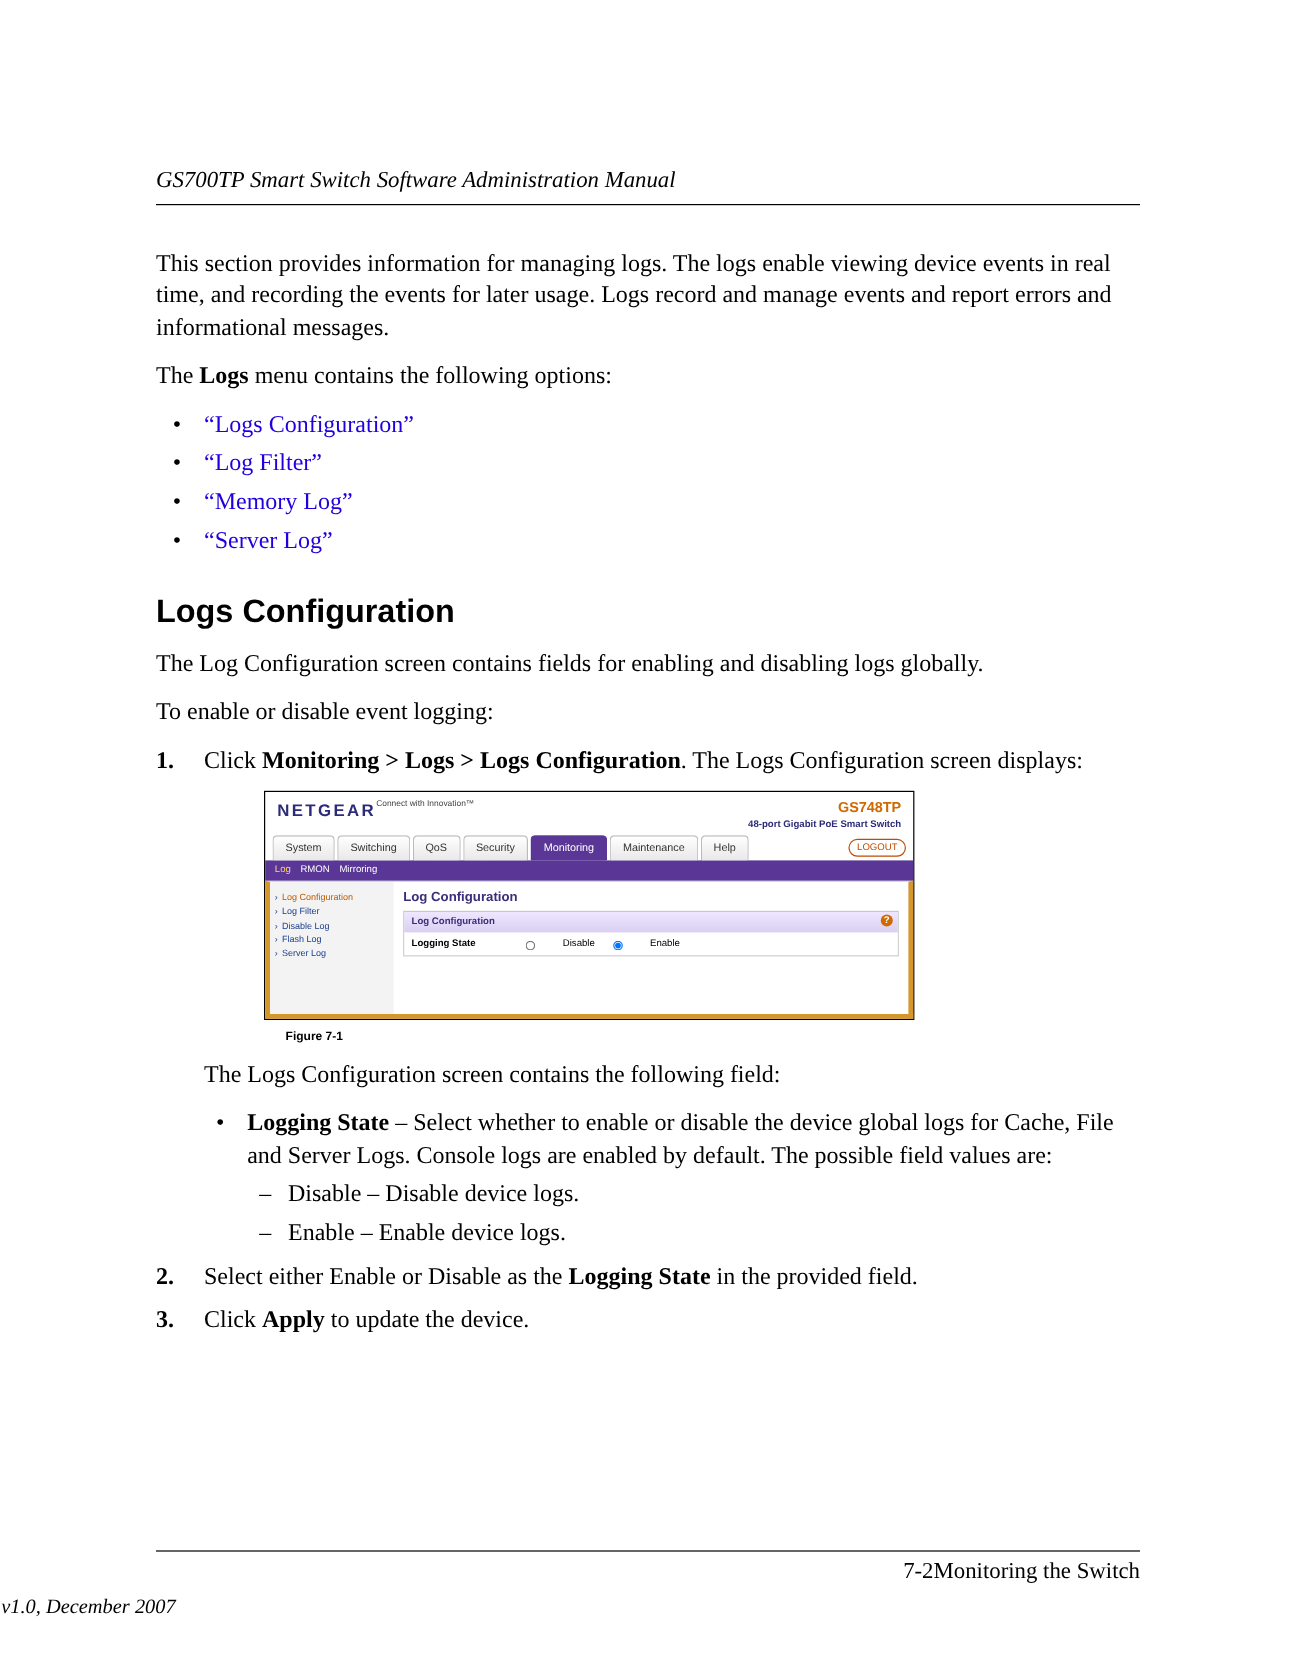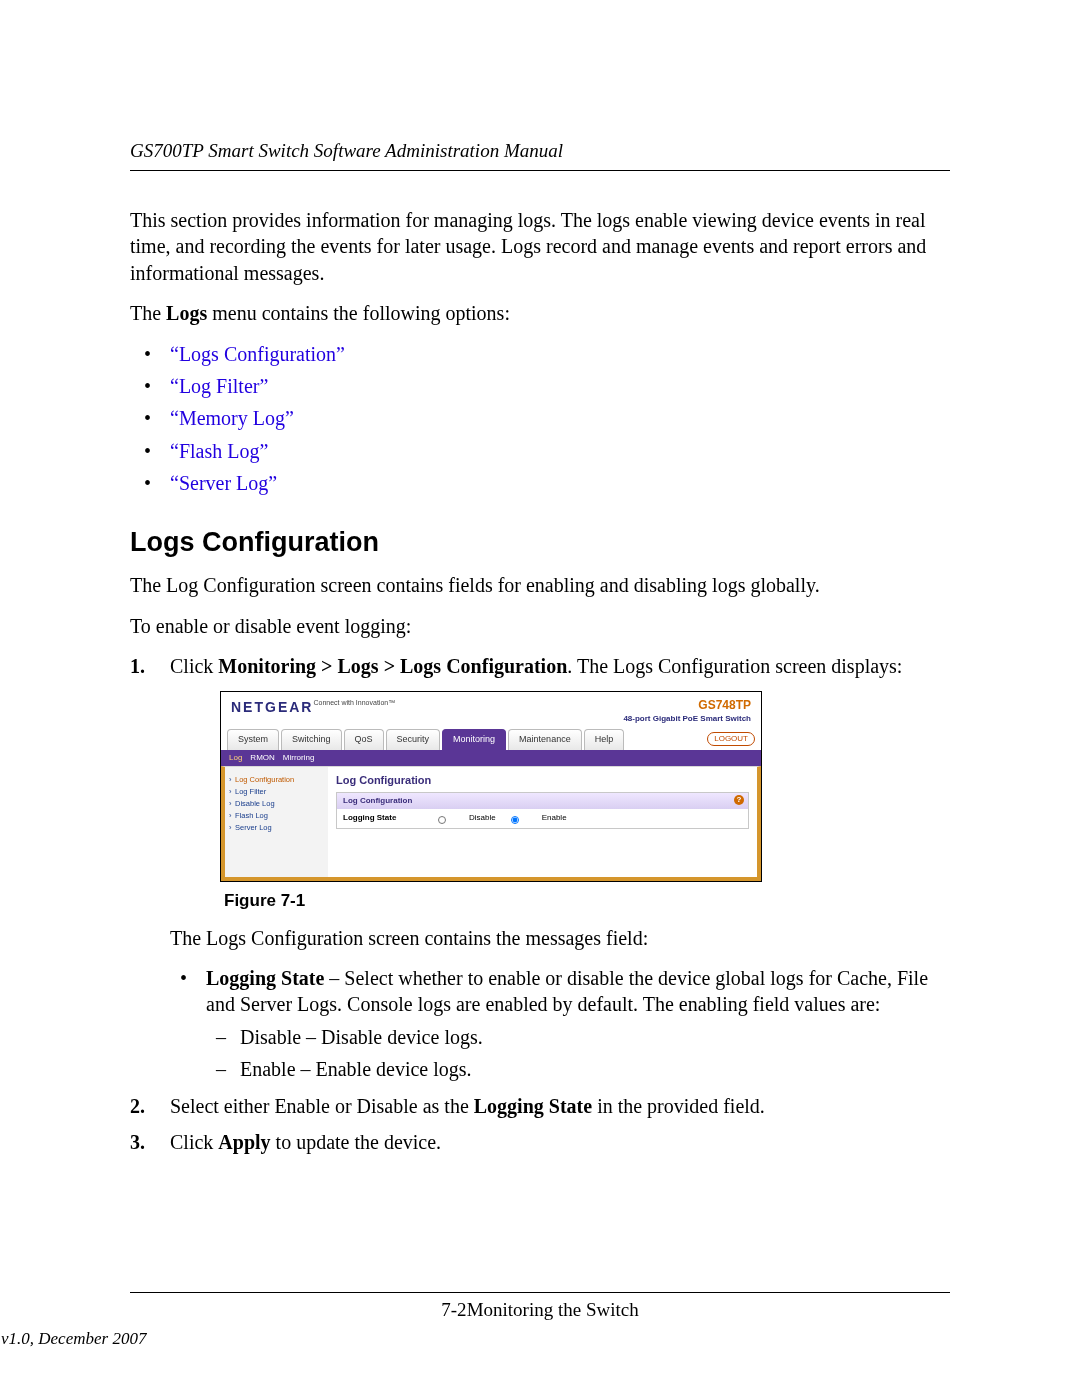--- a/index.html
+++ b/index.html
@@ -14,22 +14,22 @@
 .h2{font-family:Arial,Helvetica,sans-serif;font-weight:bold;font-size:27px;margin:28px 0 12px 0}
 .ol{margin:6px 0 0 0;padding:0;list-style:none;counter-reset:step}
 .ol>li{counter-increment:step;padding-left:40px;position:relative;margin:6px 0 10px 0}
 .ol>li::before{content:counter(step)".";position:absolute;left:0;font-weight:bold}
 .sublist{margin:8px 0 10px 0;padding:0;list-style:none}
 .sublist>li{padding-left:36px;position:relative;margin:6px 0}
 .sublist>li.b1::before{content:"•";position:absolute;left:10px;top:0}
 .sublist ul{margin:6px 0 0 0;padding:0;list-style:none}
 .sublist ul li{padding-left:34px;position:relative;margin:6px 0}
 .sublist ul li::before{content:"–";position:absolute;left:10px}
-.figcap{font-family:Arial,Helvetica,sans-serif;font-weight:bold;font-size:17px;margin:8px 0 12px 54px}
-.footer{position:absolute;left:130px;right:130px;bottom:76px;border-top:1.5px solid #000;padding-top:6px;font-size:19px;display:flex;justify-content:center}
+.figcap{font-family:Arial,Helvetica,sans-serif;font-weight:bold;font-size:10px;margin:8px 0 12px 68px}
+.footer{position:absolute;left:130px;right:130px;bottom:76px;border-top:1.5px solid #000;padding-top:6px;font-size:19px;display:flex;justify-content:flex-end}
 .ver{position:absolute;left:1px;right:0;bottom:48px;text-align:left;font-style:italic;font-size:17px}
 
 .shot{margin:12px 0 4px 50px;width:540px;border:1px solid #000;background:#fff;font-family:Arial,Helvetica,sans-serif}
 .shot .top{display:flex;align-items:flex-start;justify-content:space-between;padding:6px 10px 4px 10px}
 .brand{display:flex;flex-direction:row}
 .ng{font-weight:900;letter-spacing:2px;font-size:14px;color:#2b2b7a}
 .tag{font-size:7px;color:#444}
 .model{text-align:right}
 .model .m1{color:#d06a00;font-weight:bold;font-size:12px}
 .model .m2{color:#2b2b7a;font-size:8px;font-weight:bold}
@@ -64,21 +64,20 @@
     <p class="para">This section provides information for managing logs. The logs enable viewing device events in real time, and recording the events for later usage. Logs record and manage events and report errors and informational messages.</p>
 
     <p class="para">
       <span>The </span><b>Logs</b><span> menu contains the following options:</span>
     </p>
 
     <ul class="mlist">
       <li><span class="xref">“Logs Configuration”</span></li>
       <li><span class="xref">“Log Filter”</span></li>
       <li><span class="xref">“Memory Log”</span></li>
-      <li><span class="xref">“Flash Log”</span></li>
       <li><span class="xref">“Server Log”</span></li>
     </ul>
 
     <div class="h2">Logs Configuration</div>
     <p class="para">The Log Configuration screen contains fields for enabling and disabling logs globally.</p>
     <p class="para">To enable or disable event logging:</p>
 
     <ol class="ol">
       <li>
         <span>Click </span><b>Monitoring &gt; Logs &gt; Logs Configuration</b><span>. The Logs Configuration screen displays:</span>
@@ -135,24 +134,24 @@
                       <input type="radio" name="ls" checked="" style="">
                       <span>Enable</span>
                     </label>
                 </div>
               </div>
             </div>
           </div>
         </div>
         <div class="figcap">Figure 7-1</div>
 
-        <p class="para" style="margin-left:0">The Logs Configuration screen contains the messages field:</p>
+        <p class="para" style="margin-left:0">The Logs Configuration screen contains the following field:</p>
         <ul class="sublist">
           <li class="b1">
-            <b>Logging State</b><span> – Select whether to enable or disable the device global logs for Cache, File and Server Logs. Console logs are enabled by default. The enabling field values are:</span>
+            <b>Logging State</b><span> – Select whether to enable or disable the device global logs for Cache, File and Server Logs. Console logs are enabled by default. The possible field values are:</span>
             <ul>
               <li>Disable – Disable device logs.</li>
               <li>Enable – Enable device logs.</li>
             </ul>
           </li>
         </ul>
       </li>
       <li>
         <span>Select either Enable or Disable as the </span><b>Logging State</b><span> in the provided field.</span>
       </li>

